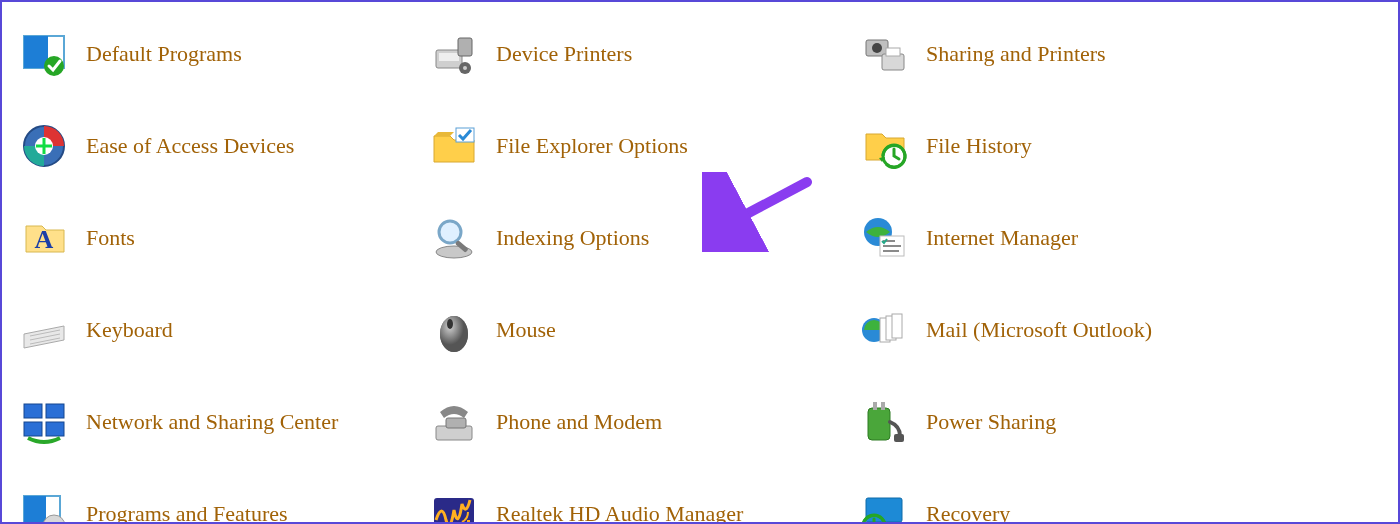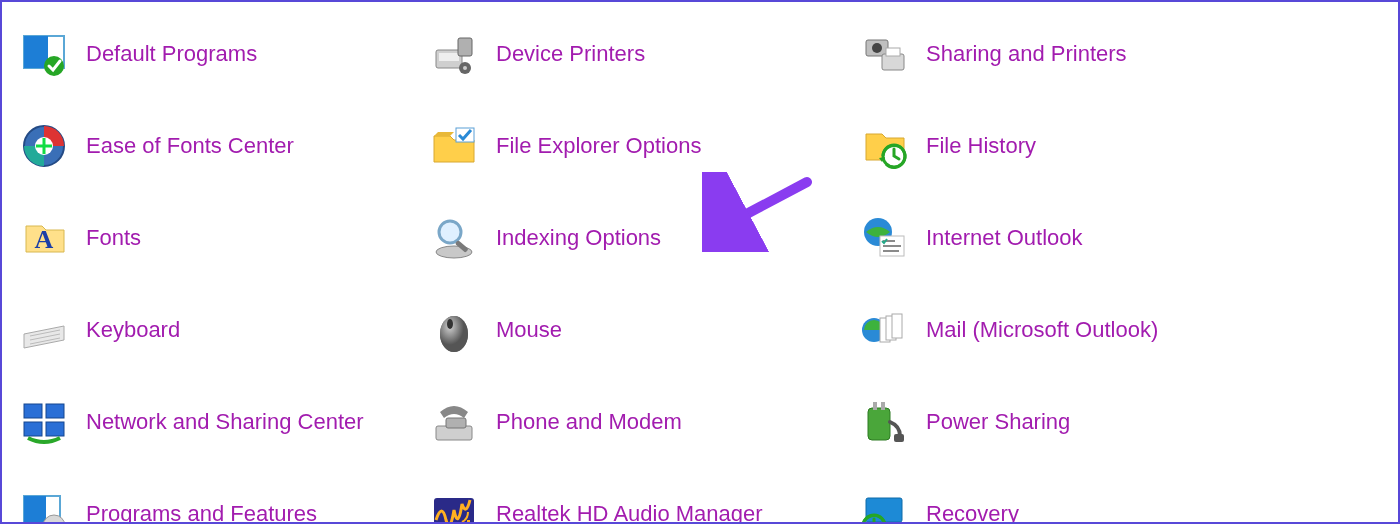--- a/index.html
+++ b/index.html
@@ -31,23 +31,24 @@
   .icon-box {
     width: 48px;
     height: 48px;
     flex: 0 0 48px;
     display: flex;
     align-items: center;
     justify-content: center;
   }
   .icon-box svg { width: 48px; height: 48px; }
   .label {
-    color: #a21caf;
+    color: #a16207;
     line-height: 1.2;
     max-width: 300px;
+    font-family: Liberation Serif, serif;
   }
   .arrow {
     position: absolute;
     left: 700px;
     top: 170px;
     pointer-events: none;
   }
 </style>
 </head>
 <body>
@@ -94,21 +95,21 @@
   <div class="item">
     <span class="icon-box">
       <svg viewBox="0 0 48 48">
         <circle cx="24" cy="24" r="20" fill="#3a6fb7" stroke="#244b85" stroke-width="2"></circle>
         <path d="M24 4 A20 20 0 0 1 44 24 L24 24 Z" fill="#d33"></path>
         <path d="M24 44 A20 20 0 0 1 4 24 L24 24 Z" fill="#2a9"></path>
         <circle cx="24" cy="24" r="9" fill="#fff"></circle>
         <path d="M24 16 l0 16 M16 24 l16 0" stroke="#1d4" stroke-width="3"></path>
       </svg>
     </span>
-    <span class="label">Ease of Fonts Center</span>
+    <span class="label">Ease of Access Devices</span>
   </div>
 
   <div class="item">
     <span class="icon-box">
       <svg viewBox="0 0 48 48">
         <path d="M4 14 h16 l4 4 h20 v22 h-40 z" fill="#ffcf4a" stroke="#d8a830"></path>
         <path d="M4 14 h16 l4 -4 h-16 z" fill="#e8b838"></path>
         <rect x="26" y="6" width="18" height="14" fill="#fff" stroke="#5a9fd6"></rect>
         <path d="M29 13 l4 4 l8 -9" stroke="#2a8ad6" stroke-width="3" fill="none"></path>
       </svg>
@@ -155,21 +156,21 @@
       <svg viewBox="0 0 48 48">
         <circle cx="18" cy="18" r="14" fill="#2a8ad6"></circle>
         <path d="M6 18 q12 -10 24 0 q-12 10 -24 0" fill="#3db23d"></path>
         <rect x="20" y="22" width="24" height="20" fill="#fff" stroke="#bcbcbc"></rect>
         <rect x="23" y="26" width="12" height="2" fill="#8a8a8a"></rect>
         <rect x="23" y="31" width="18" height="2" fill="#8a8a8a"></rect>
         <rect x="23" y="36" width="16" height="2" fill="#8a8a8a"></rect>
         <path d="M22 27 l2 2 l3 -4" stroke="#2a8" stroke-width="2" fill="none"></path>
       </svg>
     </span>
-    <span class="label">Internet Outlook</span>
+    <span class="label">Internet Manager</span>
   </div>
 
   <div class="item">
     <span class="icon-box">
       <svg viewBox="0 0 48 48">
         <path d="M4 28 L44 20 L44 34 L4 42 Z" fill="#e8e8e8" stroke="#aaa"></path>
         <line x1="10" y1="30" x2="40" y2="24" stroke="#bbb"></line>
         <line x1="10" y1="34" x2="40" y2="28" stroke="#bbb"></line>
         <line x1="10" y1="38" x2="40" y2="32" stroke="#bbb"></line>
       </svg>

